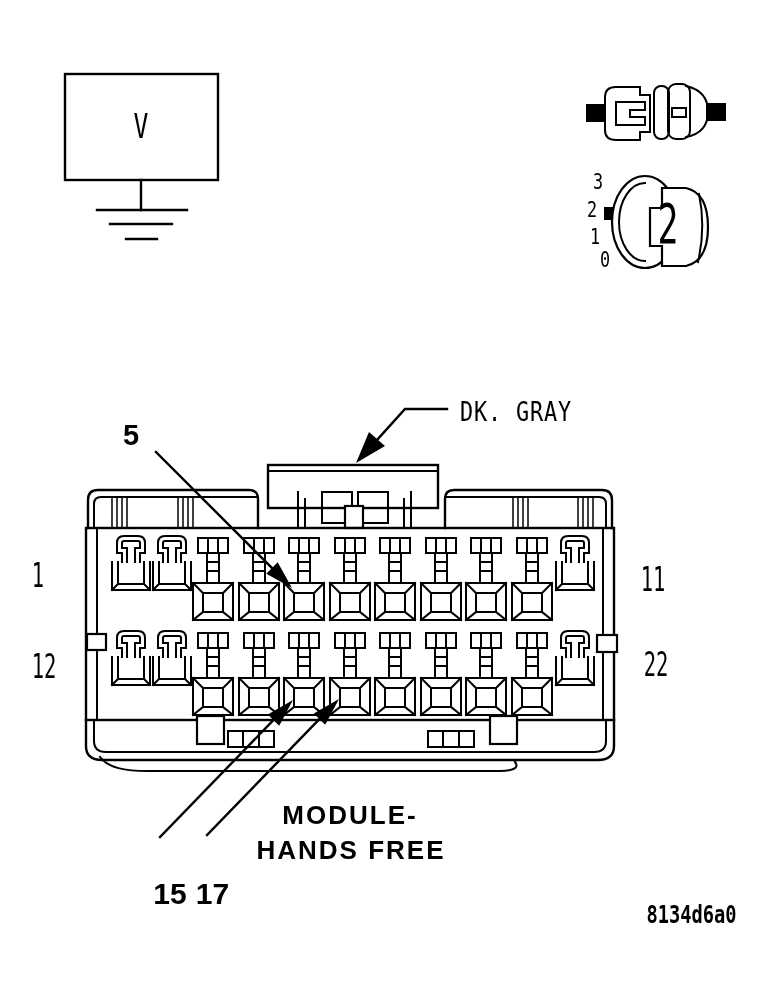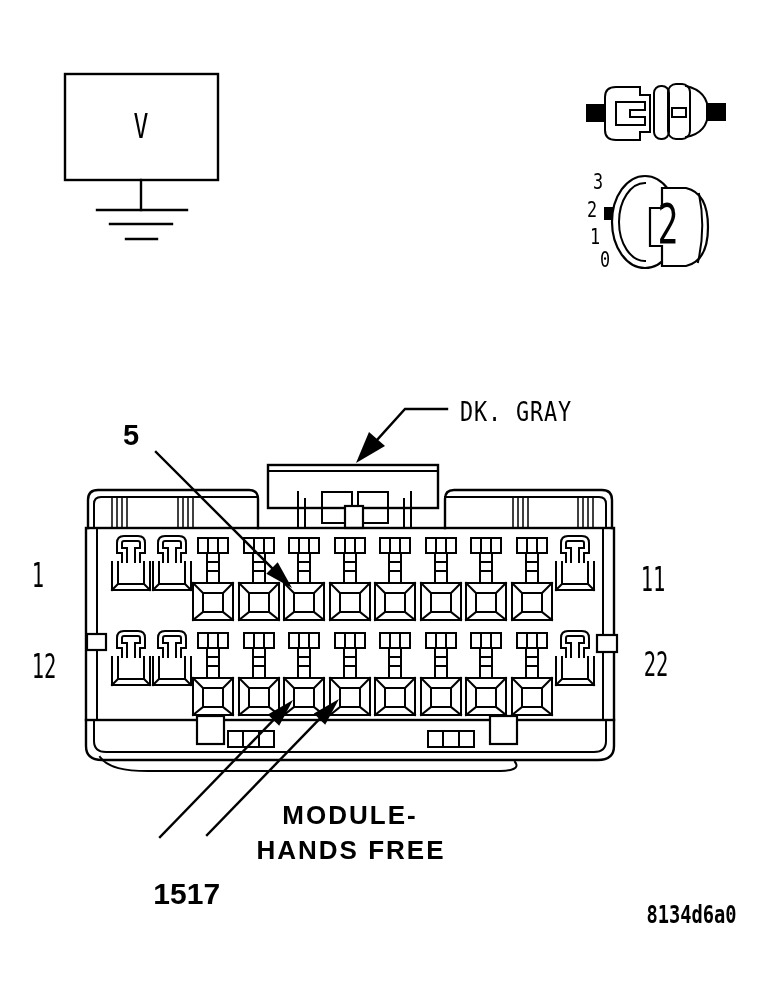--- a/index.html
+++ b/index.html
@@ -191,20 +191,20 @@
   <div class="label mono" style="left:460px; top:399px; font-size:26px; letter-spacing:1px; transform:scaleX(0.84); transform-origin:left top;">DK. GRAY</div>
 
   <div class="label mono ctr-n" style="left:38px; top:559px; font-size:33px;">1</div>
   <div class="label mono ctr-n" style="left:653px; top:563px; font-size:33px;">11</div>
   <div class="label mono ctr-n" style="left:44px; top:650px; font-size:33px;">12</div>
   <div class="label mono ctr-n" style="left:656px; top:648px; font-size:33px;">22</div>
 
   <div class="label hvy ctr" style="left:131px; top:421px; font-size:29px;">5</div>
 
   <div class="label hvy" style="left:120px; top:849px; font-size:30px;">
-    <span>15</span><span style="">17</span>
+    <span>15</span><span style="margin-left:9px;">17</span>
   </div>
 
   <div class="label hvy ctr" style="left:350px; top:802px; font-size:26px; letter-spacing:2px;">MODULE-</div>
   <div class="label hvy ctr" style="left:351px; top:837px; font-size:26px; letter-spacing:2px;">HANDS FREE</div>
 
   <div class="label monob" style="right:33px; top:903px; font-size:24px; transform:scaleX(0.78); transform-origin:right top;">8134d6a0</div>
 </div>
 
 </body></html>

